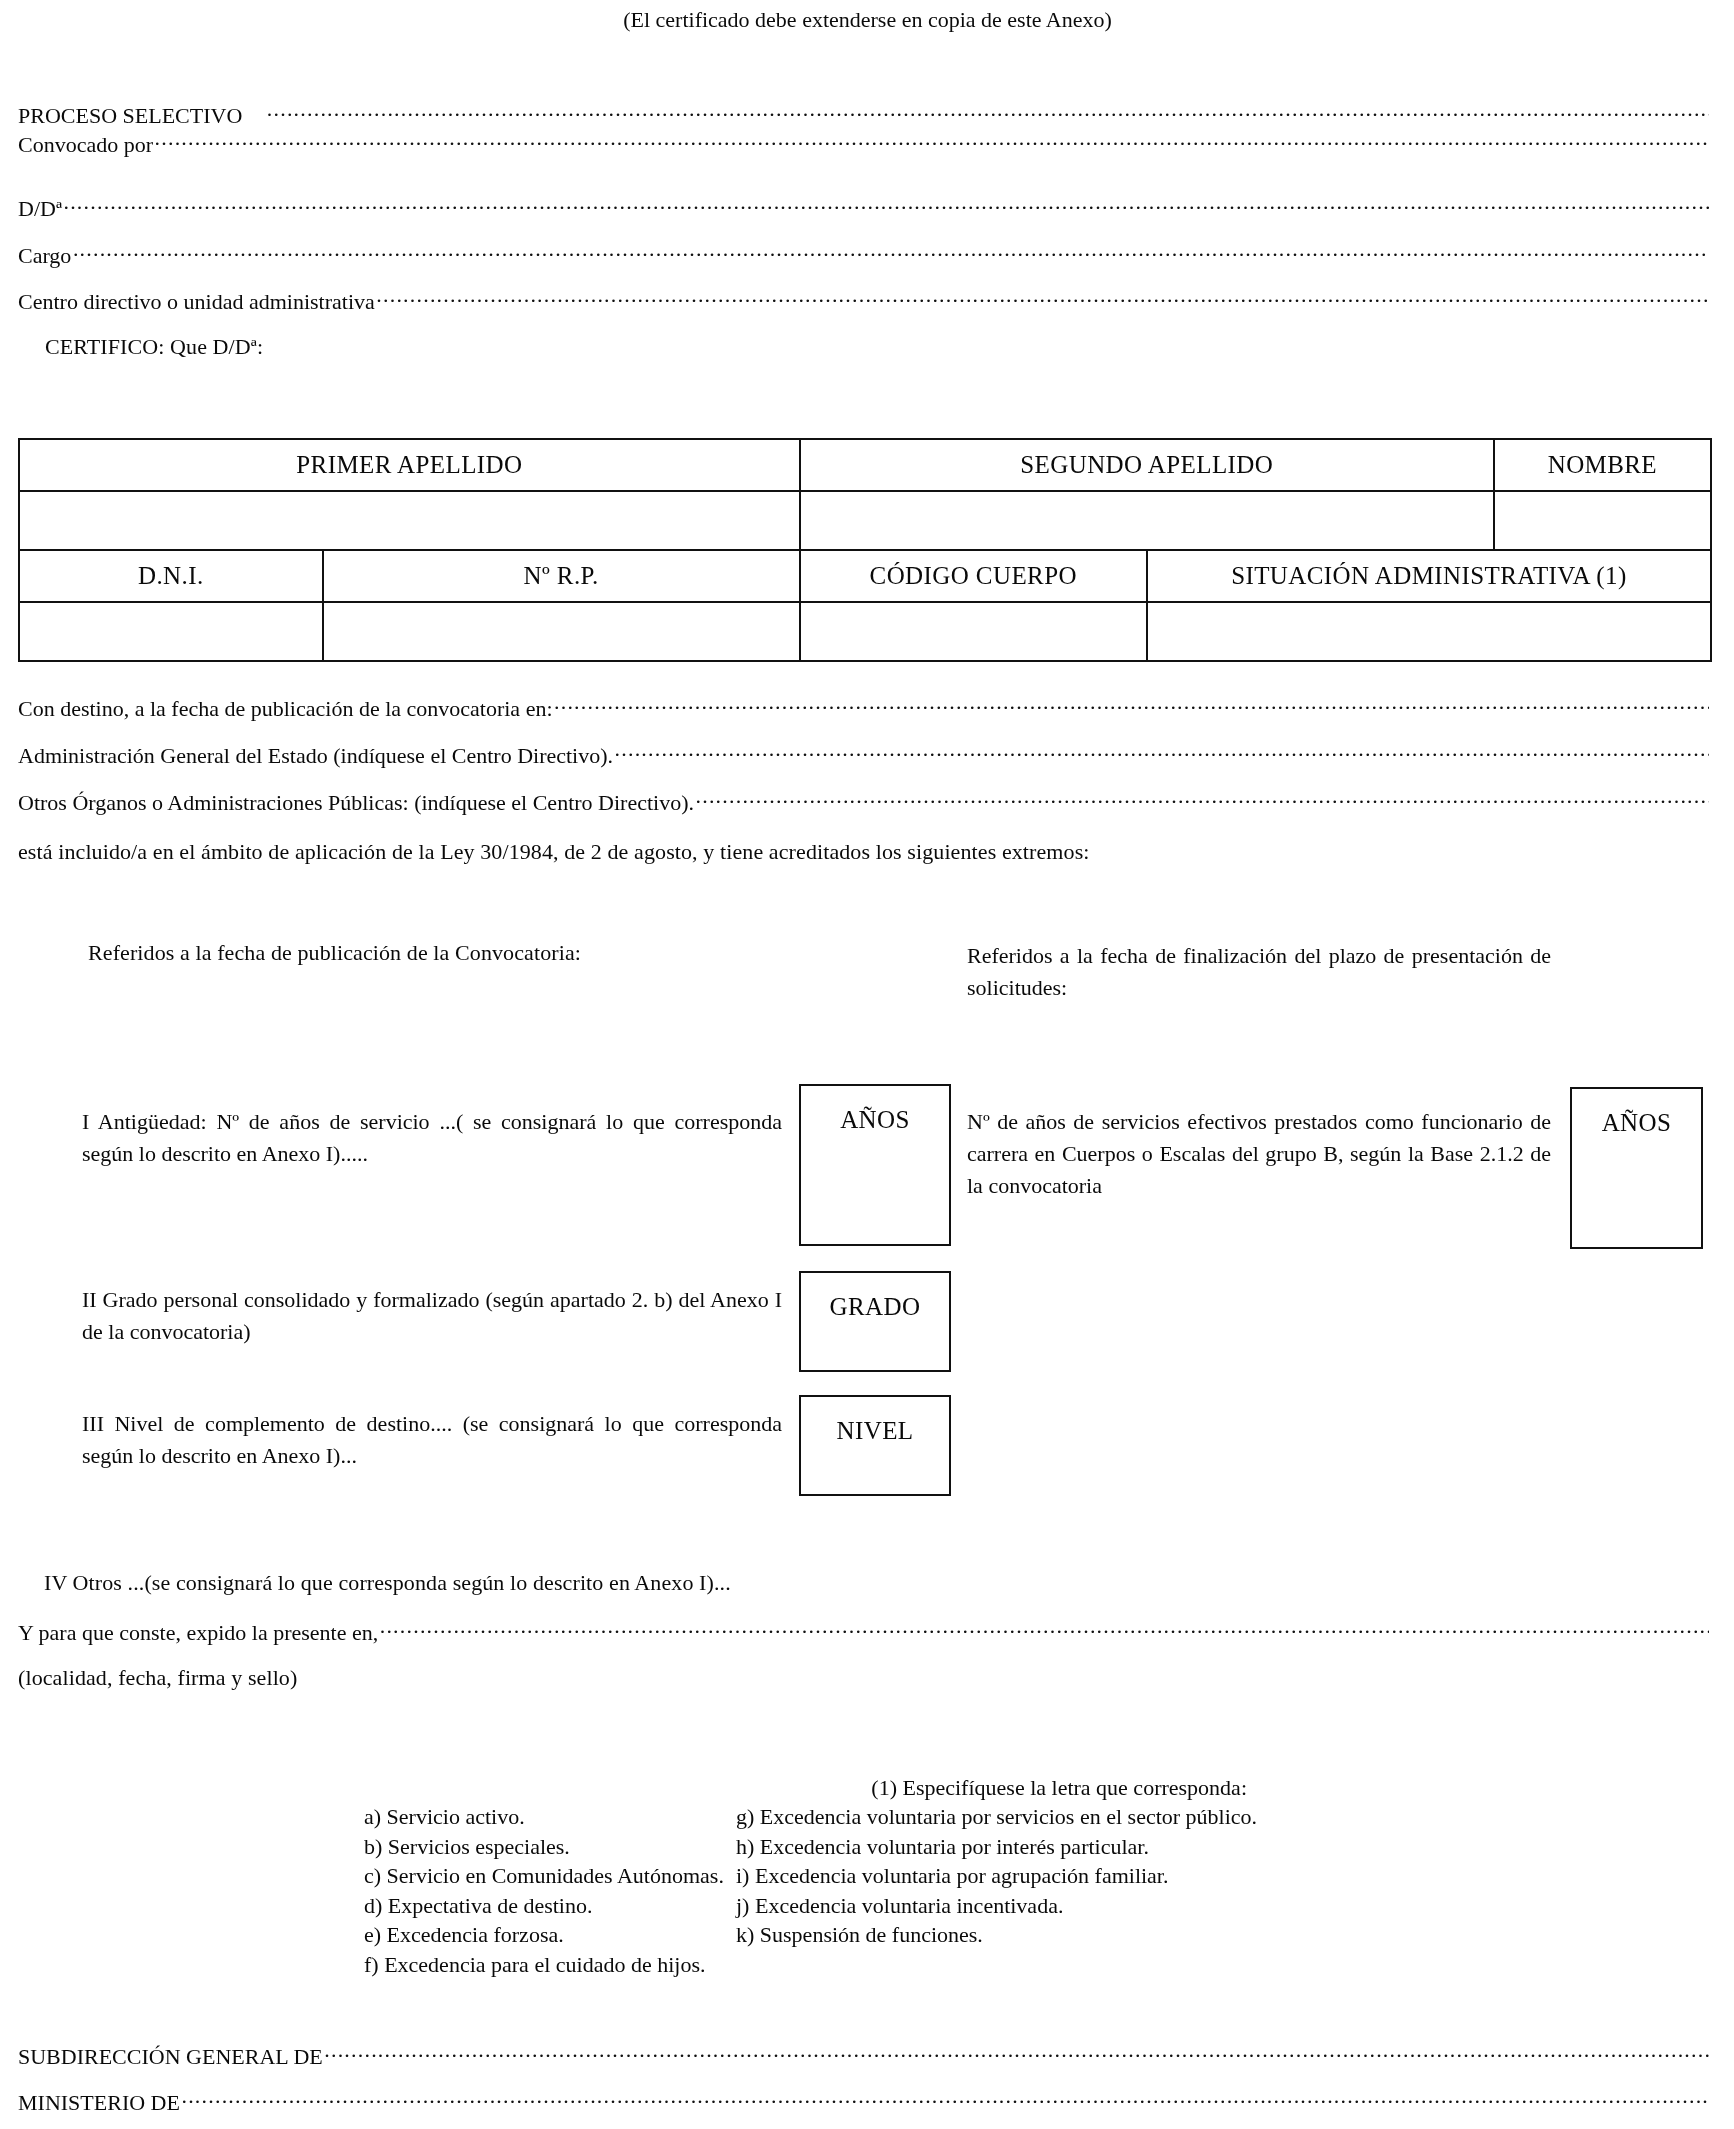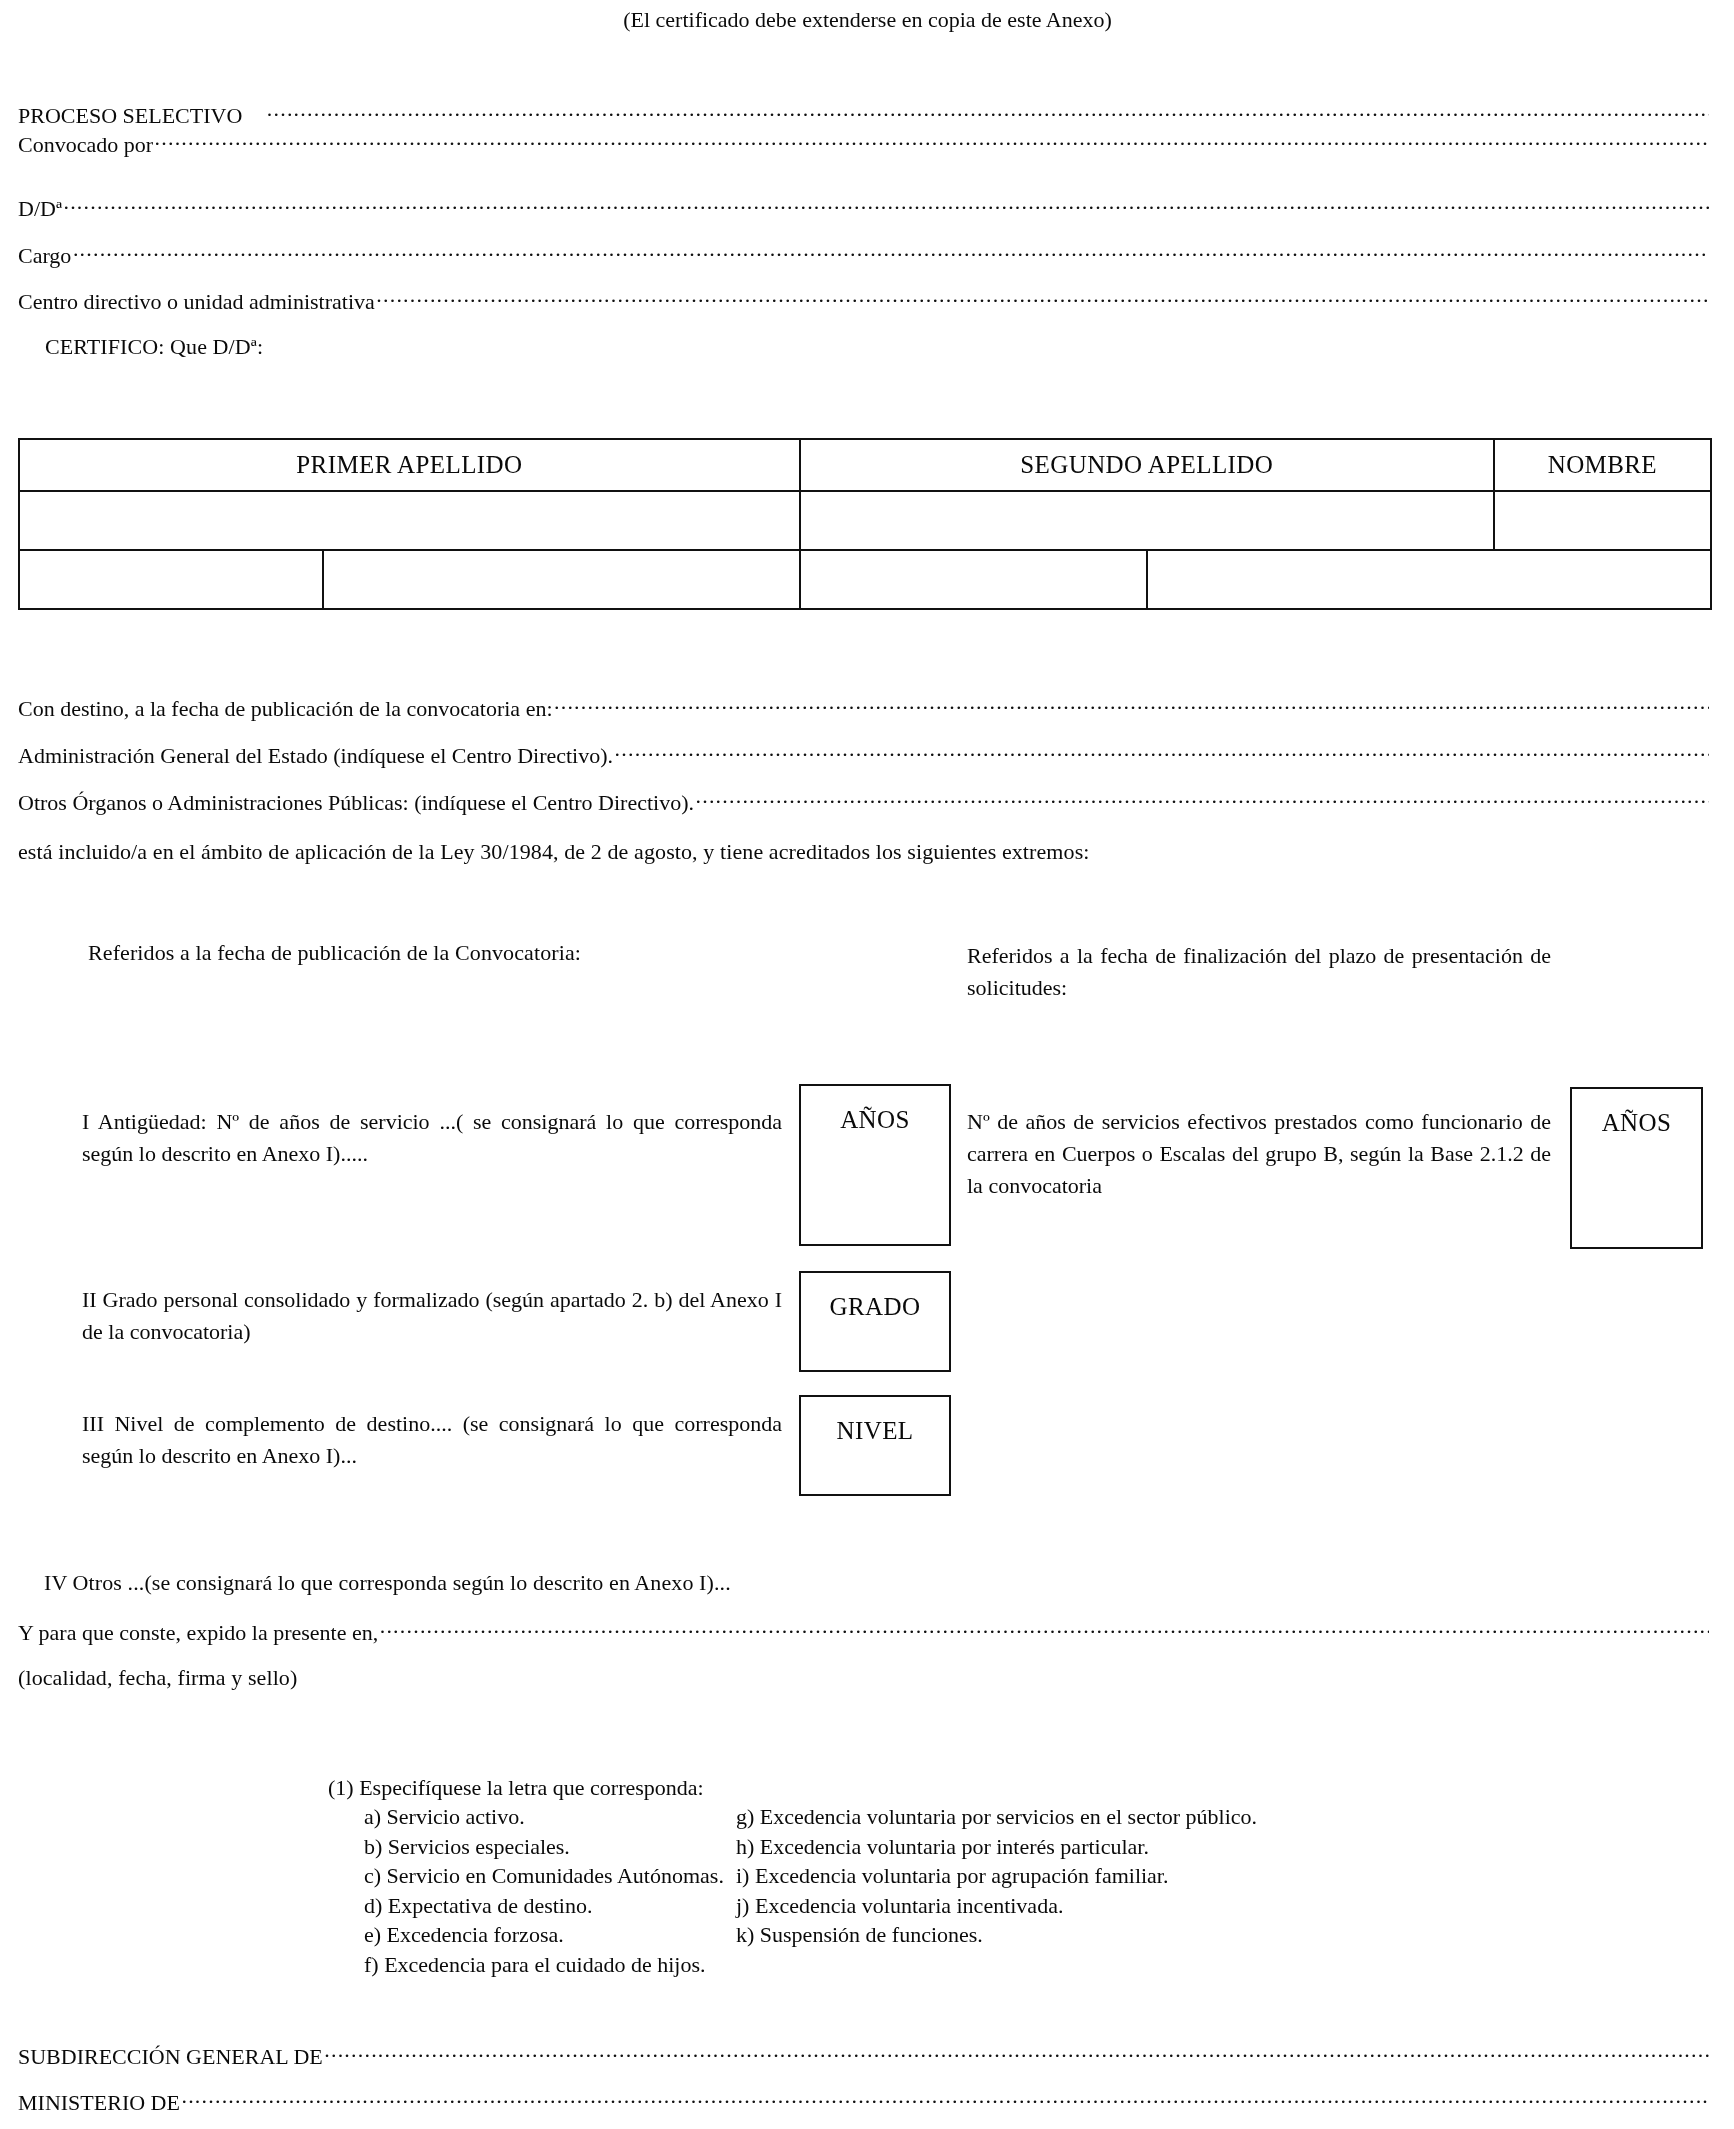--- a/index.html
+++ b/index.html
@@ -99,21 +99,21 @@
     background: #fff;
     font-size: 25px;
     text-align: center;
     letter-spacing: 0.4px;
     box-sizing: border-box;
     padding-top: 20px;
   }
 
   
   #legend { position: absolute; font-size: 22px; line-height: 1.34; }
-  #legend .leg-title { margin-left: 0; }
+  #legend .leg-title { margin-left: 0; text-align: right; }
   #legend .leg-cols { display: flex; }
   #legend .leg-col-a { width: 408px; padding-left: 36px; box-sizing: border-box; }
   #legend .leg-col-b { width: 511px; }
   #legend .leg-item { white-space: nowrap; }
 </style>
 </head>
 <body>
 
 <div id="page">
 
@@ -150,20 +150,26 @@
     <tbody>
         <tr class="hrow">
       <td colspan="18">PRIMER APELLIDO</td>
       <td colspan="16">SEGUNDO APELLIDO</td>
       <td colspan="5">NOMBRE</td>
     </tr>
     <tr class="brow">
       <td colspan="18"></td>
       <td colspan="16"></td>
       <td colspan="5"></td>
+    </tr>
+    <tr class="hrow">
+      <td colspan="7">D.N.I.</td>
+      <td colspan="11">Nº R.P.</td>
+      <td colspan="8">CÓDIGO CUERPO</td>
+      <td colspan="13">SITUACIÓN ADMINISTRATIVA (1)</td>
     </tr>
     <tr class="brow">
       <td colspan="7"></td>
       <td colspan="11"></td>
       <td colspan="8"></td>
       <td colspan="13"></td>
     </tr>
   </tbody>
     </table>
 

